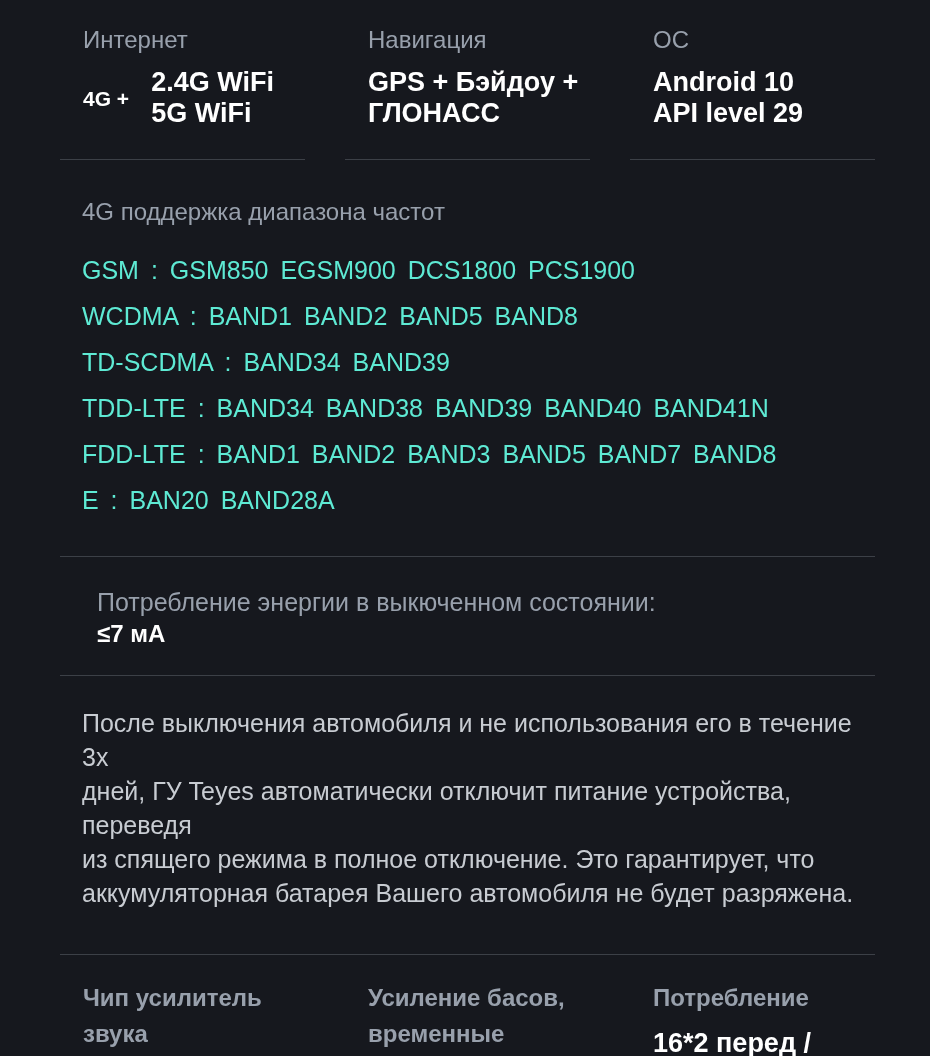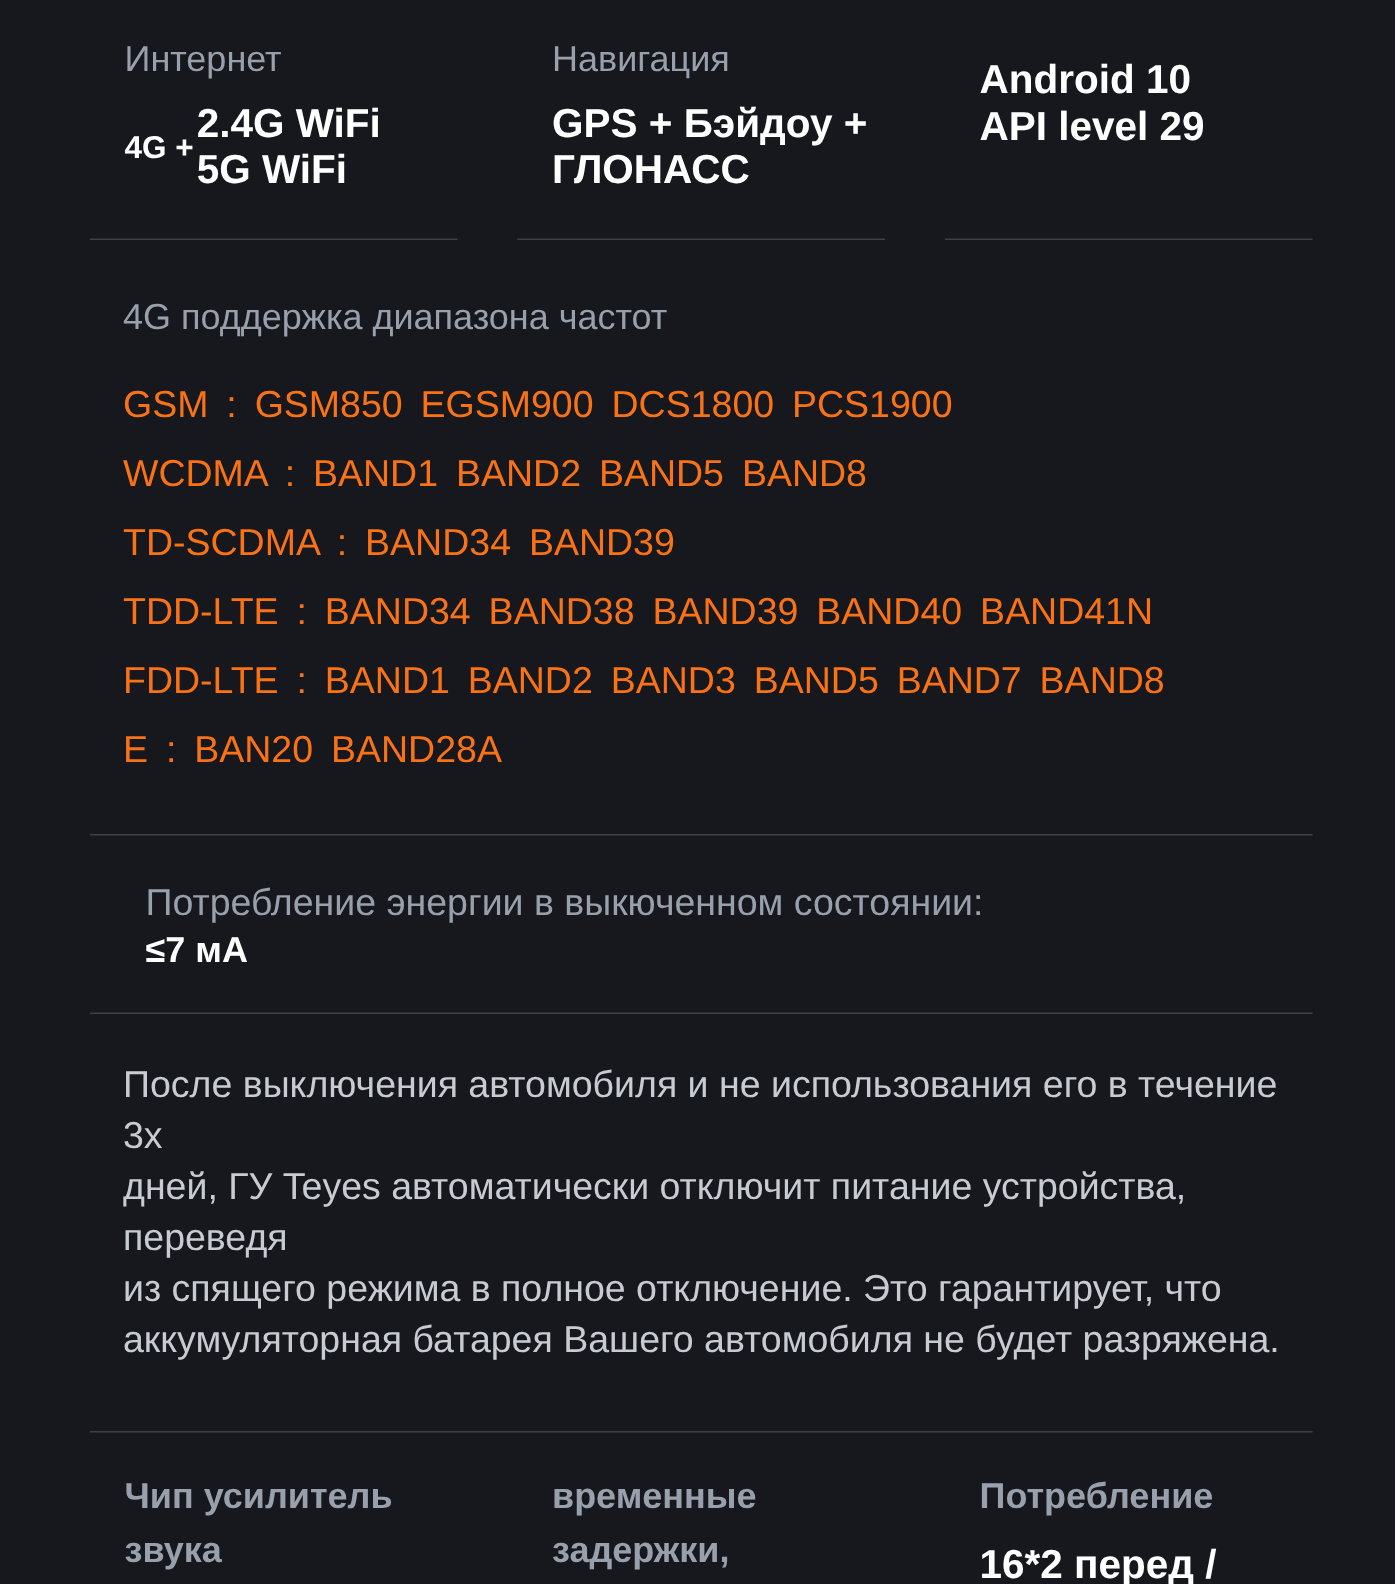--- a/index.html
+++ b/index.html
@@ -32,30 +32,30 @@
   .value {
     color: #ffffff;
     font-weight: 700;
     font-size: 27px;
     line-height: 31px;
     margin-top: 13px;
   }
   .vline { display: block; }
 
   .internet-value { display: flex; align-items: center; }
-  .prefix { font-size: 21px; font-weight: 700; color: #ffffff; margin-right: 2px; }
+  .prefix { font-size: 21px; font-weight: 700; color: #ffffff; margin-right: 22px; }
 
   .band-section {
     border-bottom: 1px solid #3c4047;
     padding: 37px 0 33px 22px;
   }
   .section-label { color: #98a0ac; font-size: 24px; line-height: 30px; }
   .band-lines { margin-top: 20px; }
   .band-line {
-    color: #f97316;
+    color: #5eead4;
     font-size: 25px;
     line-height: 46px;
     word-spacing: 5px;
   }
 
   .power-row {
     display: flex;
     align-items: baseline;
     border-bottom: 1px solid #3c4047;
     padding: 27px 0 27px 22px;
@@ -96,20 +96,21 @@
 
       <div class="cell">
         <div class="label">Навигация</div>
         <div class="value">
           <span class="vline">GPS + Бэйдоу +</span>
           <span class="vline">ГЛОНАСС</span>
         </div>
       </div>
 
       <div class="cell">
+        <div class="label">ОС</div>
         <div class="value">
           <span class="vline">Android 10</span>
           <span class="vline">API level 29</span>
         </div>
       </div>
 
     </div>
 
     <div class="band-section">
       <div class="section-label">4G поддержка диапазона частот</div>
@@ -140,20 +141,21 @@
       <div class="cell">
         <div class="label">Чип усилитель звука</div>
         <div class="value">
           <span class="vline">TDA7851 или</span>
 
         </div>
       </div>
 
       <div class="cell">
         <div class="label">
+          <span class="label-line">Усиление басов,</span>
           <span class="label-line">временные задержки,</span>
           <span class="label-line">фильтр звука</span>
         </div>
 
       </div>
 
       <div class="cell">
         <div class="label">Потребление</div>
         <div class="value">
           <span class="vline">16*2 перед /</span>

